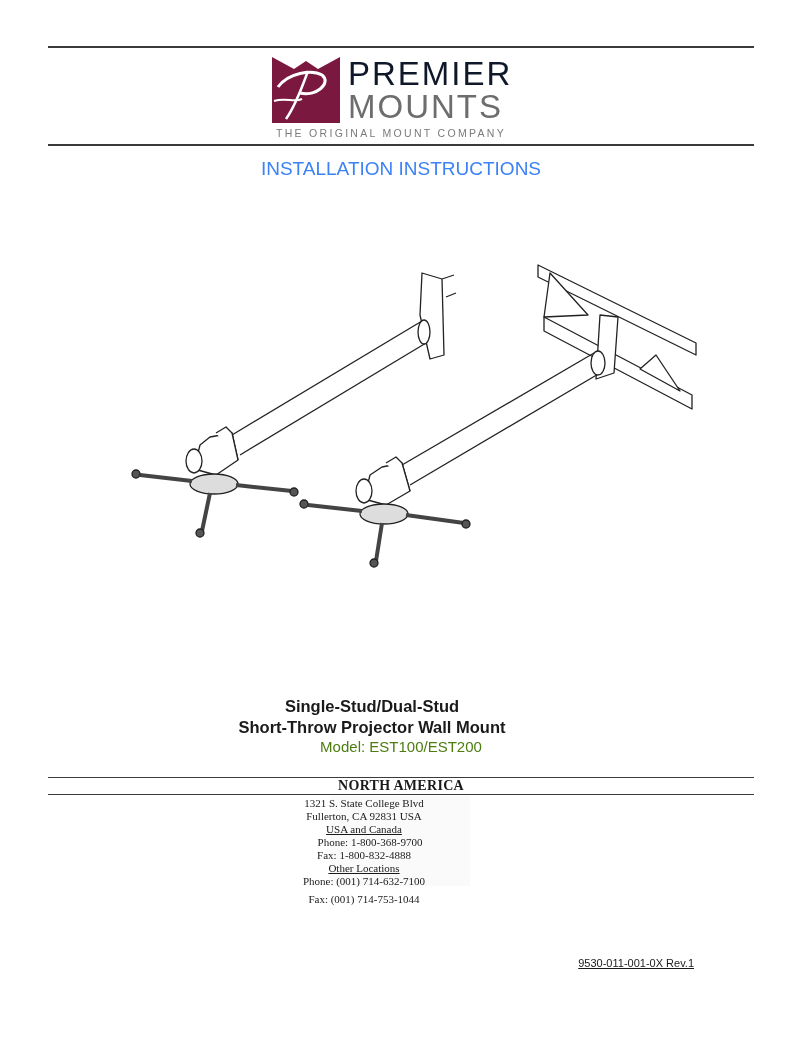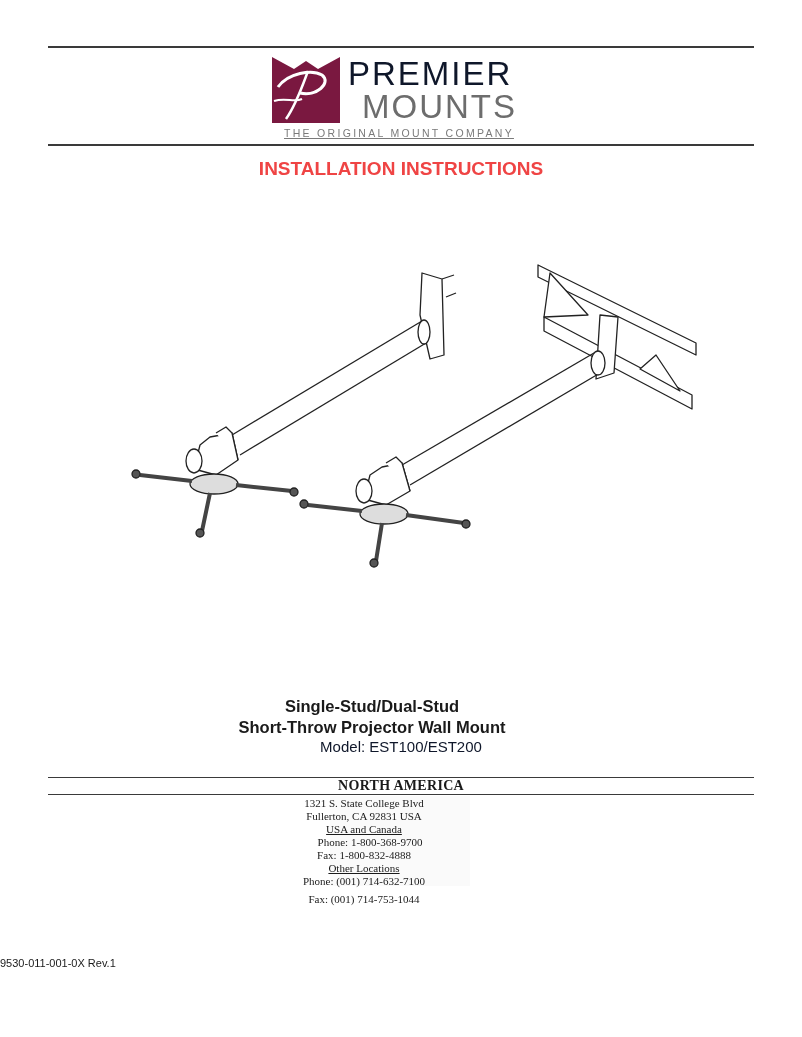--- a/index.html
+++ b/index.html
@@ -3,30 +3,30 @@
 <meta charset="utf-8">
 <style>
   html, body { margin: 0; padding: 0; background: #ffffff; }
   body { width: 802px; height: 1037px; position: relative; overflow: hidden; font-family: "Liberation Sans", sans-serif; color: #1a1a1a; }
   .rule { position: absolute; left: 48px; width: 706px; height: 0; border-top: 2px solid #3a3a3a; }
   .rule.thin { border-top-width: 1.5px; }
   .logo { position: absolute; left: 272px; top: 55px; width: 270px; height: 88px; }
   .logo-mark { position: absolute; left: 0; top: 2px; width: 68px; height: 66px; }
   .logo-word1, .logo-word2 { position: absolute; left: 76px; font-family: "Liberation Sans", sans-serif; font-weight: 300; letter-spacing: 2px; line-height: 1; }
   .logo-word1 { top: 2px; font-size: 33px; color: #0f172a; }
-  .logo-word2 { top: 35px; font-size: 33px; color: #6d6d6d; margin-left: 14px; }
-  .logo-tag { position: absolute; left: 12px; top: 72px; width: 270px; font-size: 10.5px; letter-spacing: 2.3px; color: #7a7a7a; white-space: nowrap; text-decoration: underline; }
-  .title { position: absolute; top: 158px; left: 0; width: 802px; text-align: center; font-weight: bold; font-size: 19px; color: #ef4444; }
+  .logo-word2 { top: 35px; font-size: 33px; color: #6d6d6d; }
+  .logo-tag { position: absolute; left: 4px; top: 72px; width: 270px; font-size: 10.5px; letter-spacing: 2.3px; color: #7a7a7a; white-space: nowrap; }
+  .title { position: absolute; top: 158px; left: 0; width: 802px; text-align: center; font-weight: normal; font-size: 19px; color: #3b82f6; }
   .illustration { position: absolute; left: 120px; top: 255px; width: 600px; height: 340px; }
   .prod { position: absolute; left: 0; width: 744px; text-align: center; font-weight: bold; font-size: 16.5px; color: #1a1a1a; }
-  .model { position: absolute; top: 738px; left: 0; width: 802px; text-align: center; font-size: 15px; color: #0f172a; }
+  .model { position: absolute; top: 738px; left: 0; width: 802px; text-align: center; font-size: 15px; color: #4d7c0f; }
   .na-head { position: absolute; top: 778px; left: 0; width: 802px; text-align: center; font-family: "Liberation Serif", serif; font-weight: bold; font-size: 14px; letter-spacing: 0.3px; }
   .addr { position: absolute; left: 0; width: 728px; text-align: center; font-family: "Liberation Serif", serif; font-size: 11px; line-height: 13px; color: #1a1a1a; }
   .addr span.u { text-decoration: underline; }
-  .docnum { position: absolute; top: 957px; left: 0; width: 694px; text-align: left; font-size: 11px; color: #1a1a1a; }
+  .docnum { position: absolute; top: 957px; left: 0; width: 694px; text-align: right; font-size: 11px; color: #1a1a1a; text-decoration: underline; }
   .addr-bg { position: absolute; left: 330px; top: 796px; width: 140px; height: 90px; background: #fafafa; }
 </style>
 </head>
 <body>
 
 <div class="rule" style="top:46px;"></div>
 
 <div class="logo">
   <svg class="logo-mark" viewBox="0 0 68 66">
     <path d="M0 0 L22 12 L34 4 L46 12 L68 0 L68 66 L0 66 Z" fill="#7a1840"></path>

